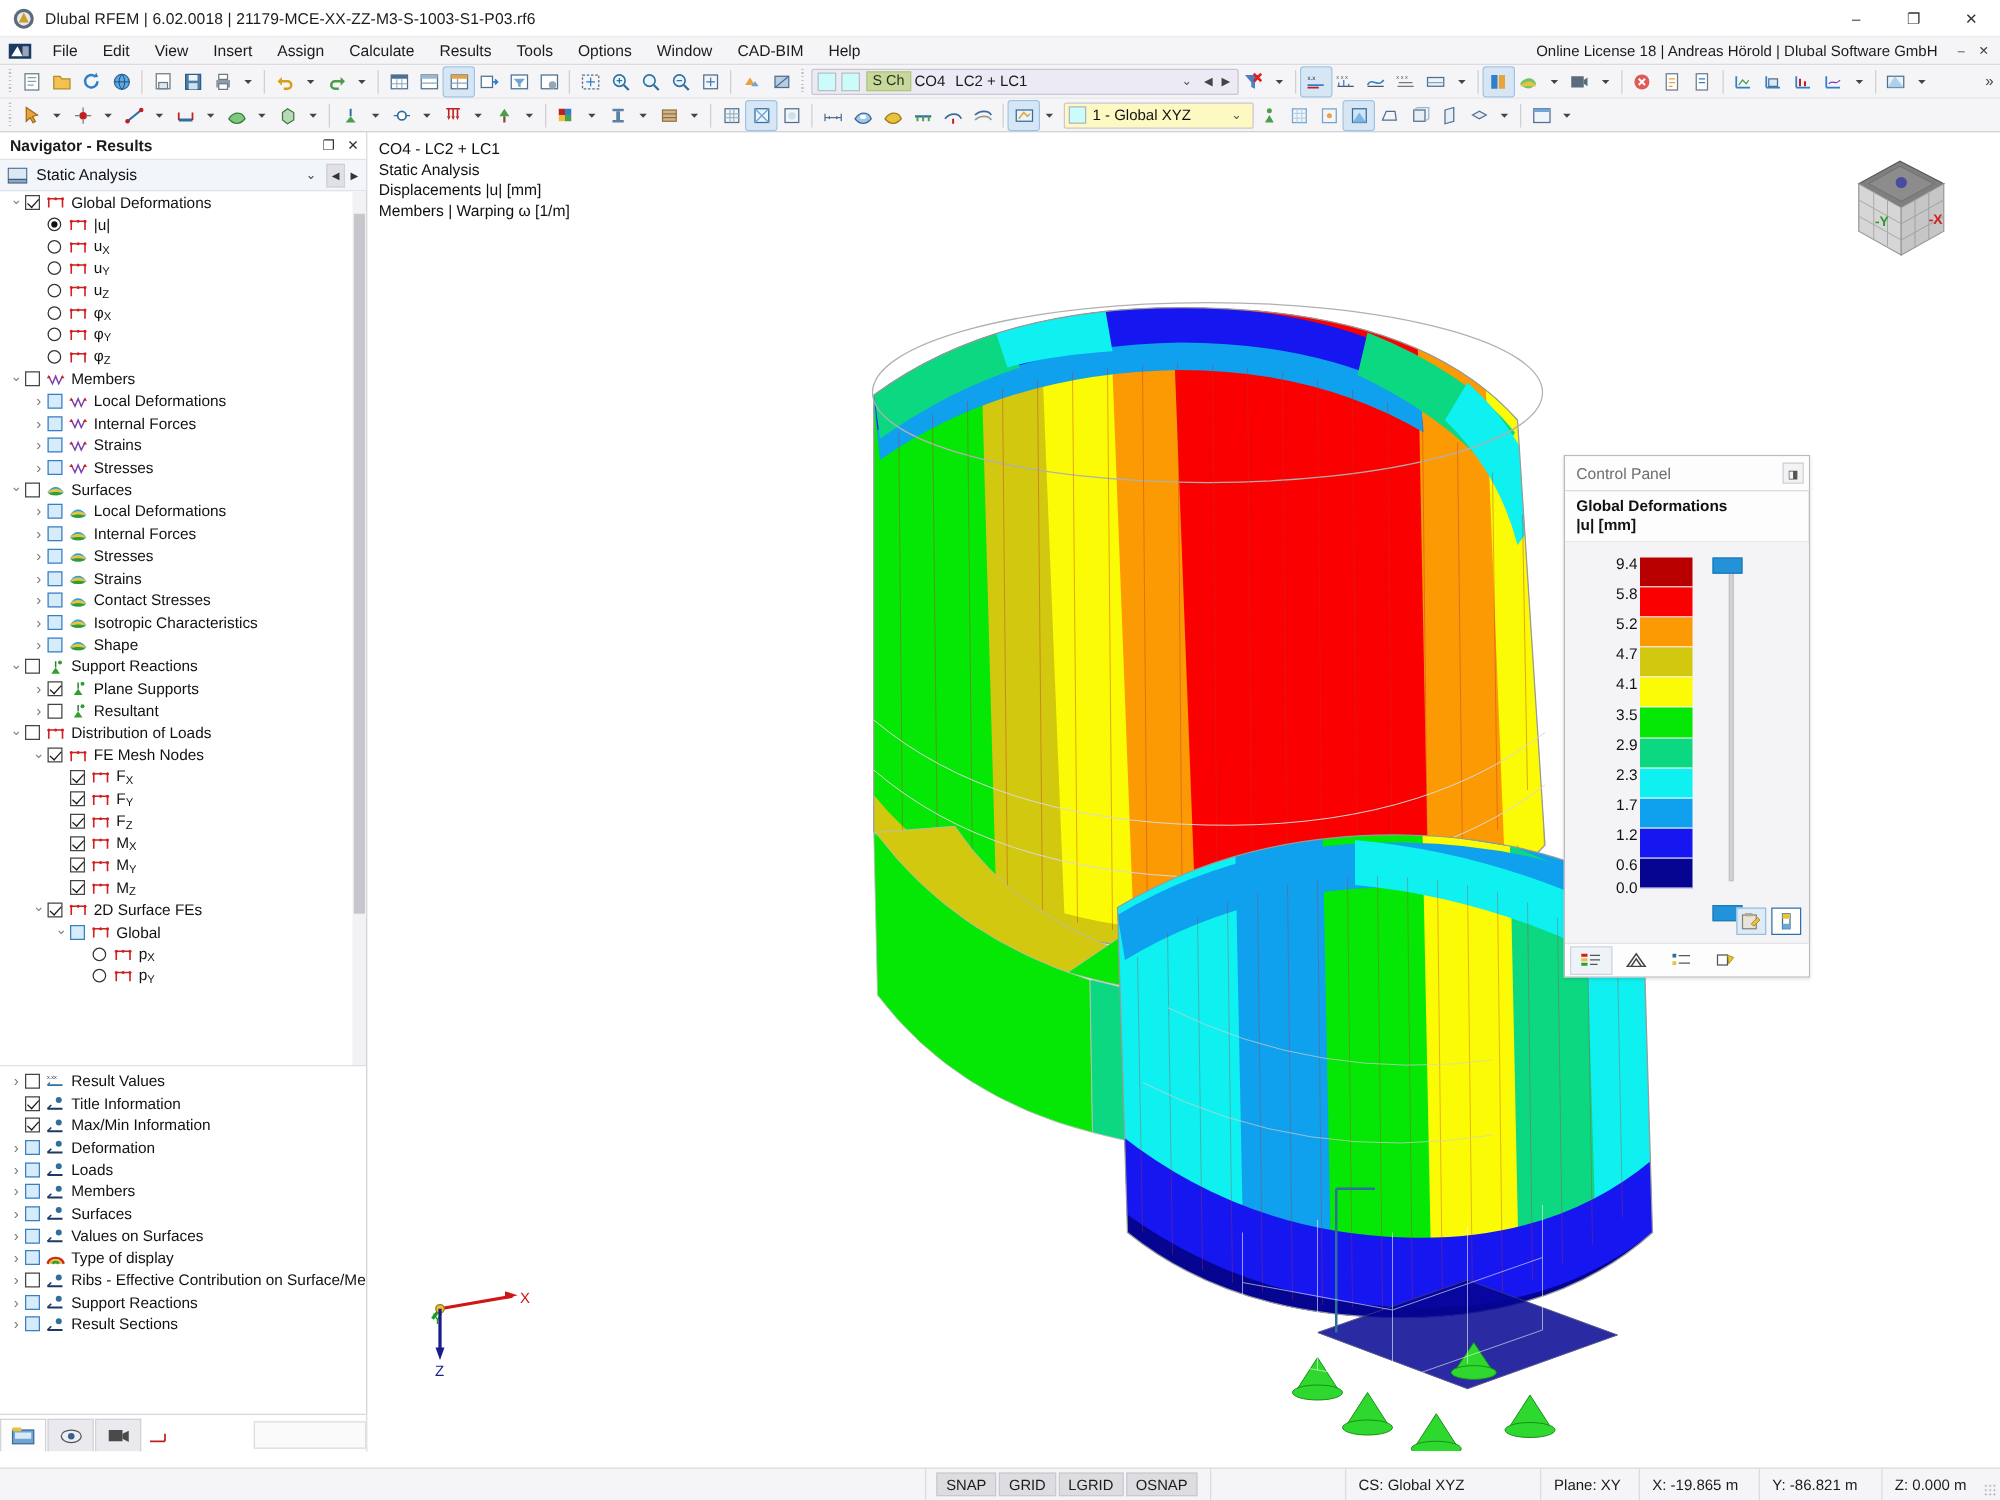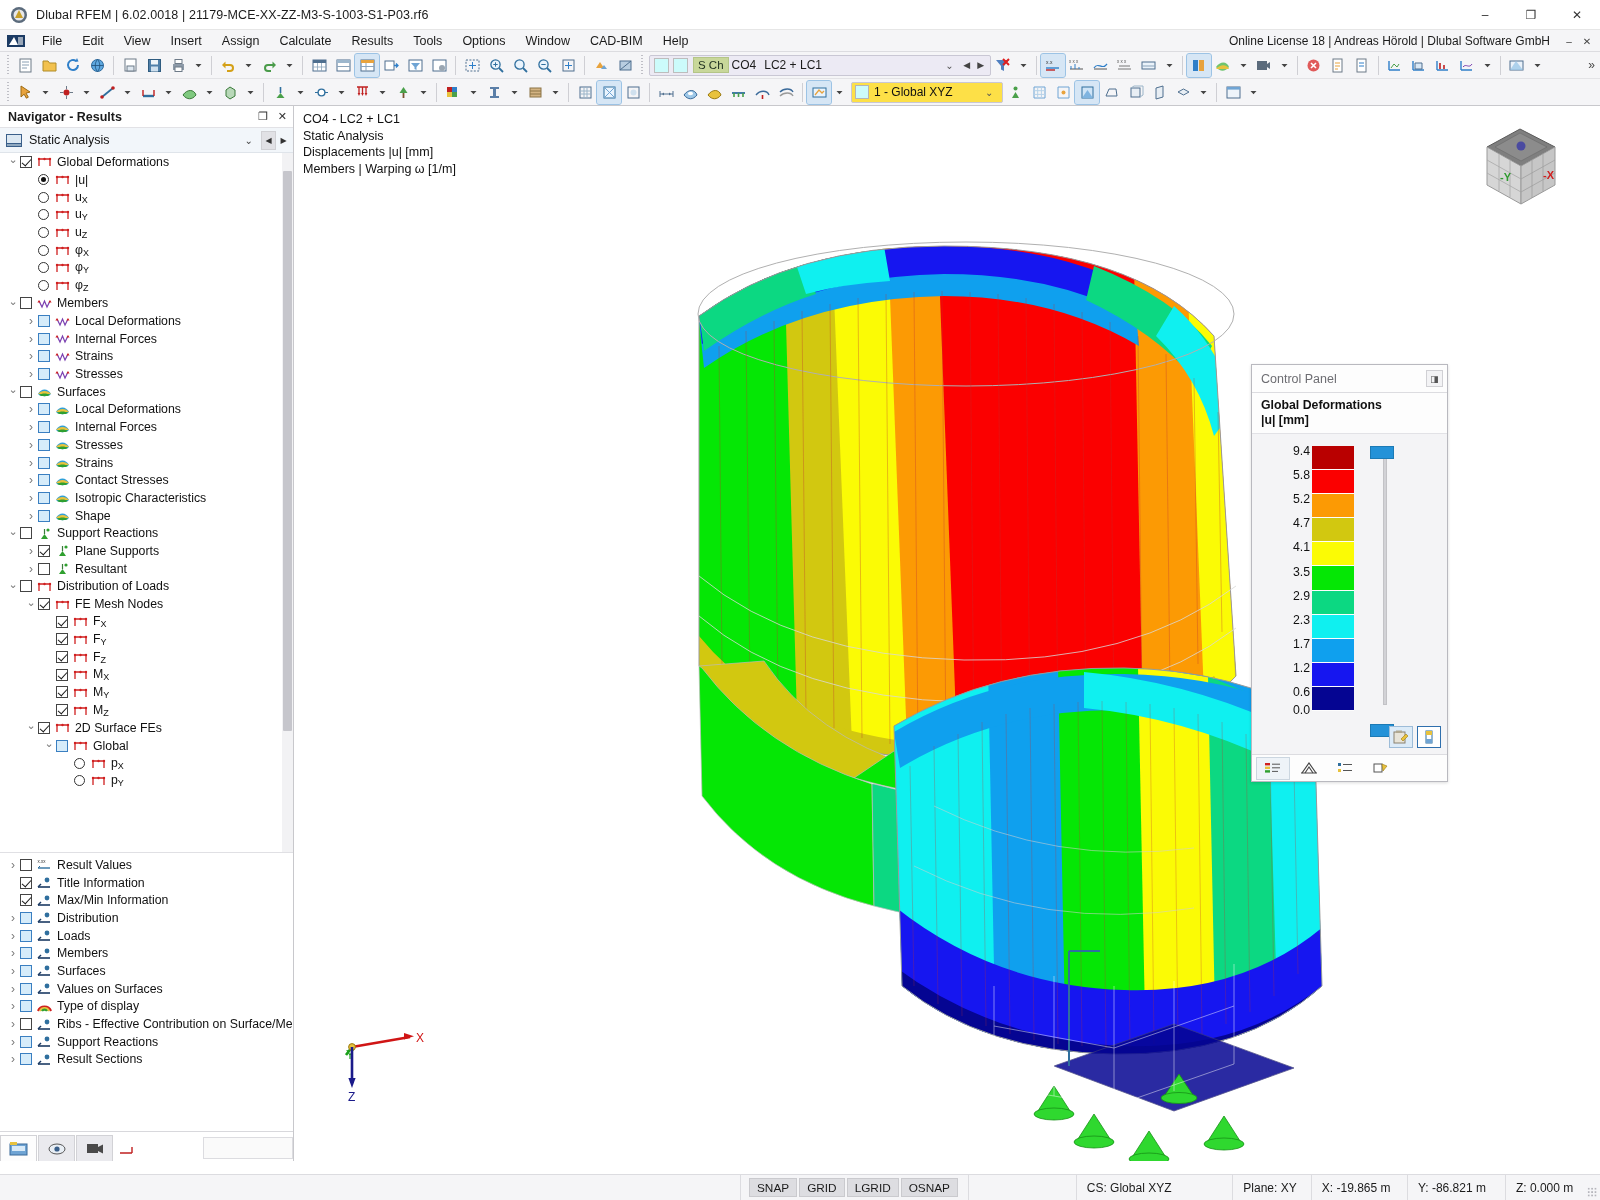--- a/index.html
+++ b/index.html
@@ -59,21 +59,21 @@
     border:1px solid #c9c7d4; border-radius:2px; margin-left:2px; padding:0 2px;
   }
   .lc-sw { width:15px; height:15px; background:#ccfbfb; border:1px solid #bdbdbd; margin:0 2px; }
   .lc-tag { background:#c8d79a; color:#232; font-size:11.5px; padding:1px 4px; margin:0 3px; border:1px solid #b4c587;}
   .lc-co { font-size:12px; margin-right:8px; color:#1b1b1b; }
   .lc-text { font-size:12px; color:#1b1b1b; width:175px; }
   .lc-caret { color:#555; font-size:10px; padding:0 6px; }
   .lc-nav { width:14px; text-align:center; color:#444; font-size:9px; }
 
   .cs-combo {
-    display:flex; align-items:center; height:21px; background:#fde047;
+    display:flex; align-items:center; height:21px; background:#fef9c3;
     border:1px solid #c9c7d4; border-radius:2px; padding:0 3px; margin-left:3px;
   }
   .cs-sw { width:14px; height:14px; background:#ccfbfb; border:1px solid #b5b5b5; margin-right:5px; }
   .cs-text { font-size:12px; width:105px; }
 
   
   .main { display:flex; height:1055px; }
 
   
   .nav-panel { width:294px; background:#ffffff; border-right:1px solid #c8c8cc; display:flex; flex-direction:column; }
@@ -1338,21 +1338,21 @@
           <div class="trow" style="padding-left:6px">
       <span class="exp" style="font-size:12px">›</span>
       <span class="cbx blue"></span>
       <span class="ticon">
               <svg width="15" height="13" viewBox="0 0 15 13">
                 <circle cx="10" cy="4" r="2.4" fill="#2f6f9e"></circle>
                 <path d="M1 11h12" stroke="#1b3a63" stroke-width="1.6"></path>
                 <path d="M1 11 l3-3" stroke="#1b3a63" stroke-width="1.4"></path>
               </svg>
             </span>
-      <span class="tlabel">Distribution</span>
+      <span class="tlabel">Deformation</span>
     </div>
           <div class="trow" style="padding-left:6px">
       <span class="exp" style="font-size:12px">›</span>
       <span class="cbx blue"></span>
       <span class="ticon">
               <svg width="15" height="13" viewBox="0 0 15 13">
                 <circle cx="10" cy="4" r="2.4" fill="#2f6f9e"></circle>
                 <path d="M1 11h12" stroke="#1b3a63" stroke-width="1.6"></path>
                 <path d="M1 11 l3-3" stroke="#1b3a63" stroke-width="1.4"></path>
               </svg>

